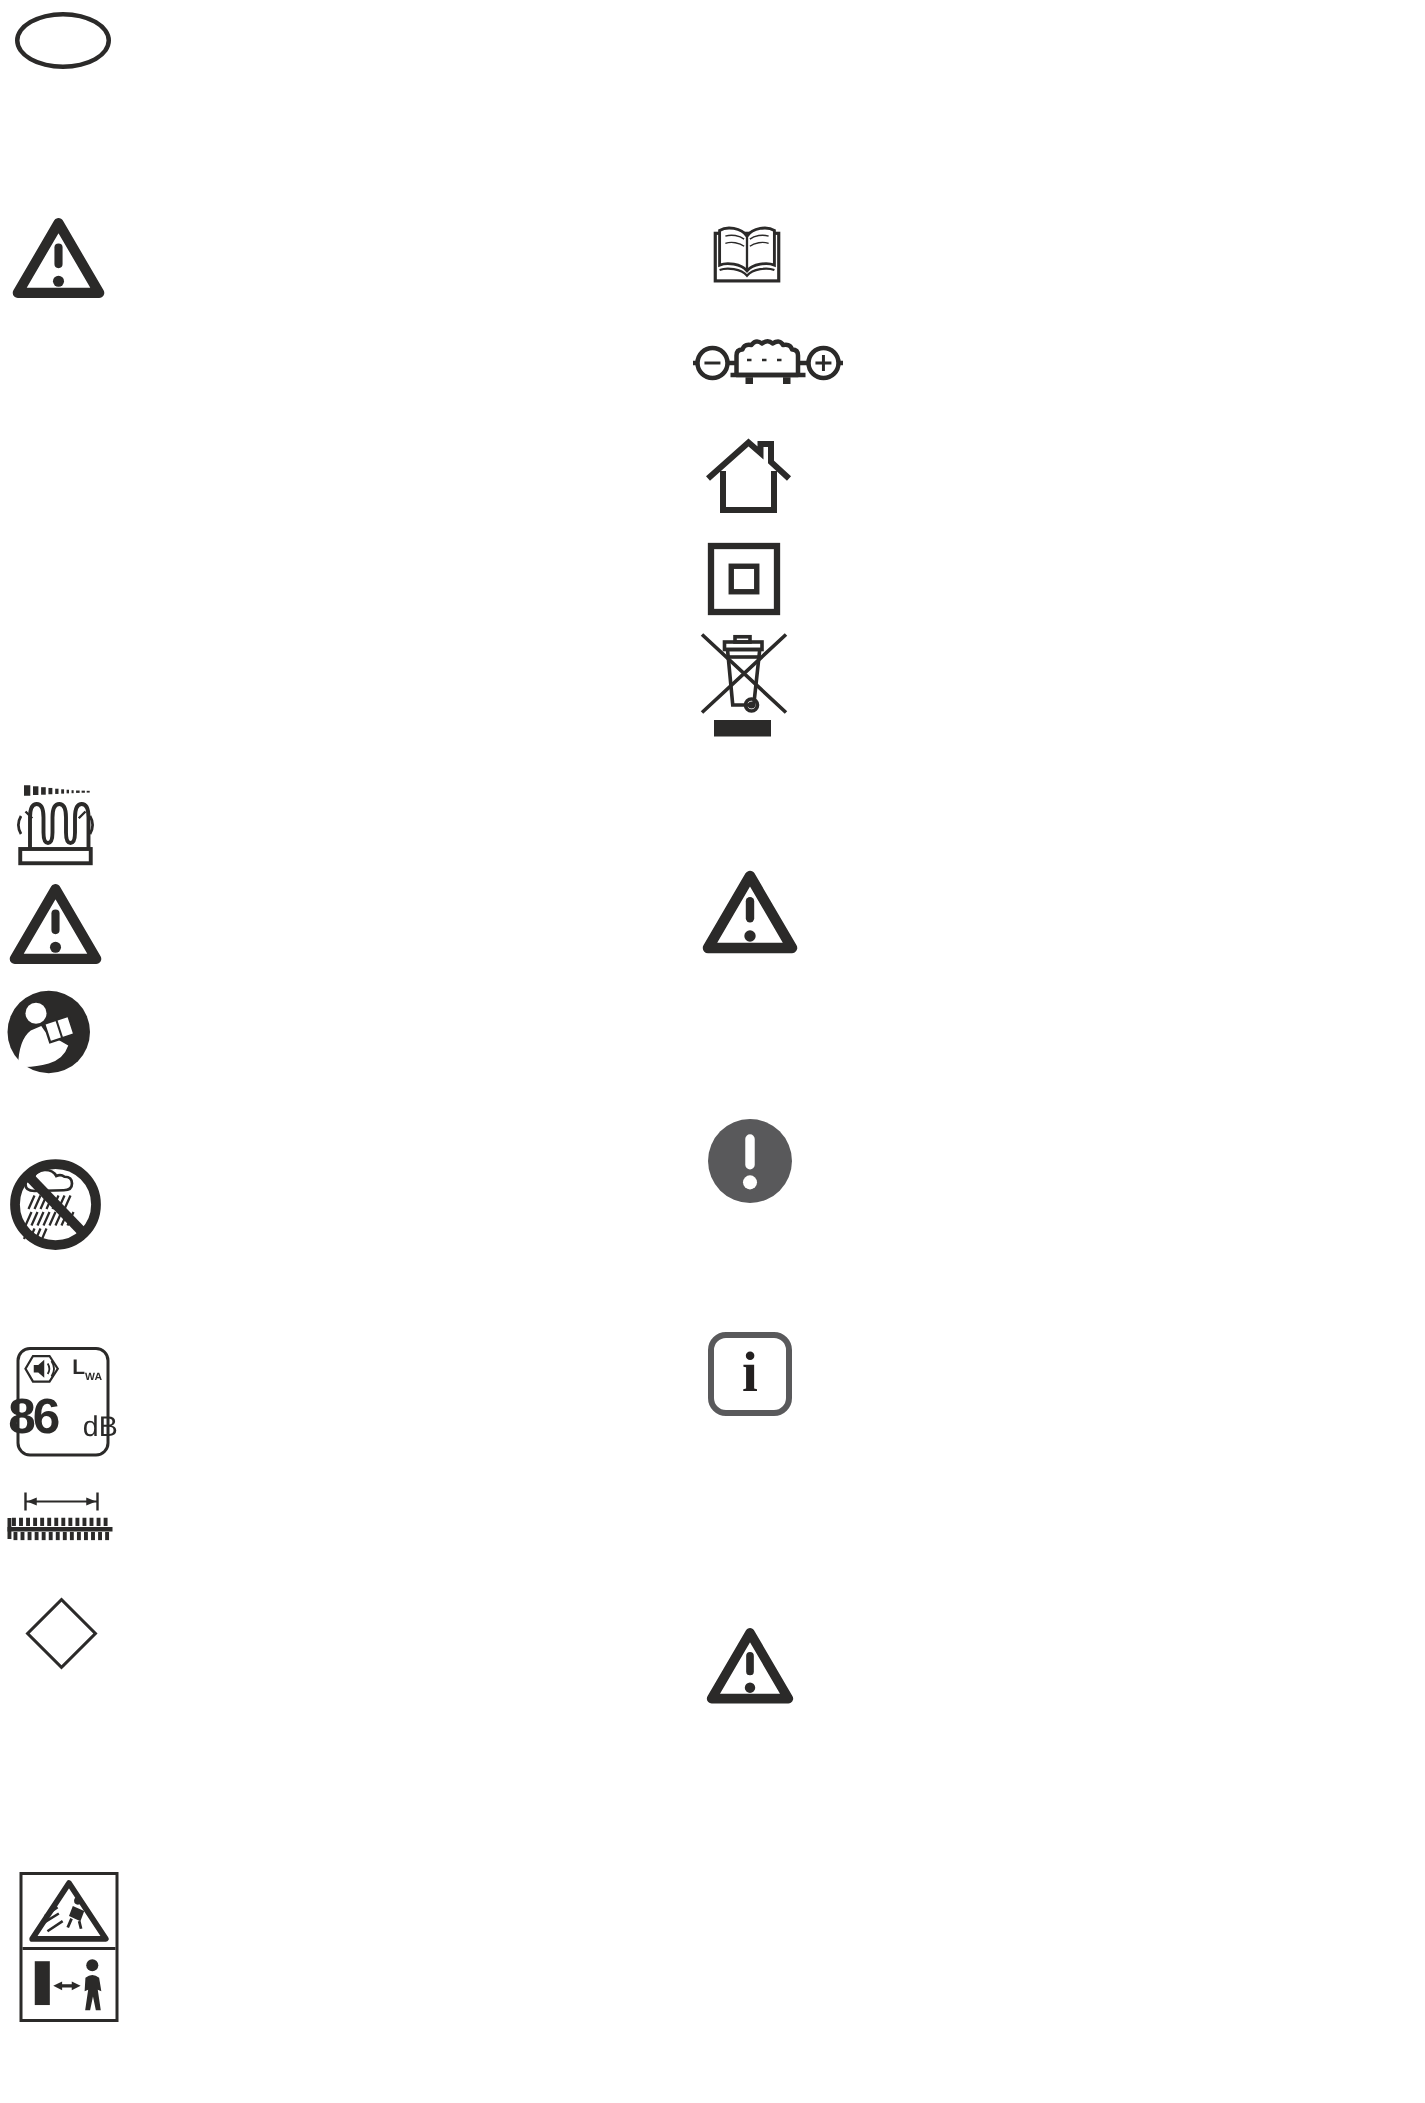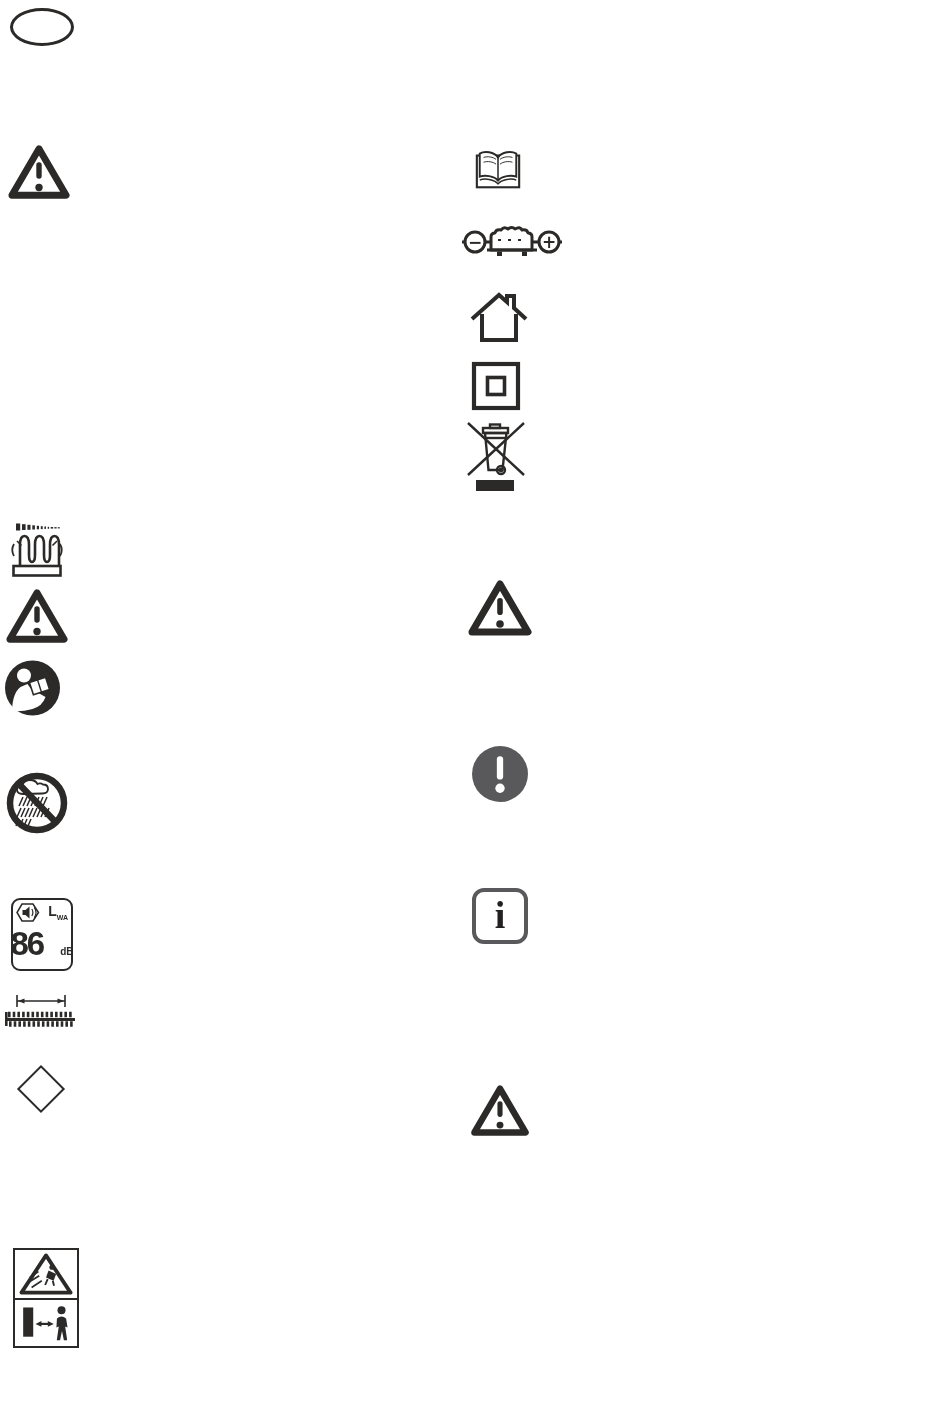--- a/index.html
+++ b/index.html
@@ -16,21 +16,21 @@
   
   .noise-badge{
     width:62px;height:73px;border:2.5px solid #2b2a29;border-radius:9px;box-sizing:border-box;
     background:#fff;padding:2px 3px;
   }
   .noise-top{display:flex;align-items:flex-start;justify-content:space-between;height:24px;}
   .lwa{font-size:14px;font-weight:600;line-height:18px;letter-spacing:0;}
   .lwa sub{font-size:7px;font-weight:700;}
   .noise-bottom{display:flex;align-items:flex-end;justify-content:center;margin-top:1px;gap:16px;}
   .noise-value{font-size:33px;font-weight:700;line-height:34px;letter-spacing:-2px;}
-  .noise-unit{font-size:10px;font-weight:700;line-height:18px;margin-left:1px;}
+  .noise-unit{font-size:19px;font-weight:400;line-height:18px;margin-left:1px;}
 
   
   .diamond{width:34px;height:34px;border:2.6px solid #2b2a29;transform:rotate(45deg);box-sizing:border-box;}
 
   
   .black-bar{background:#2b2a29;width:38px;height:11px;}
 
   .liion-label{font-size:15px;font-weight:700;color:#2b2a29;}
 
   

